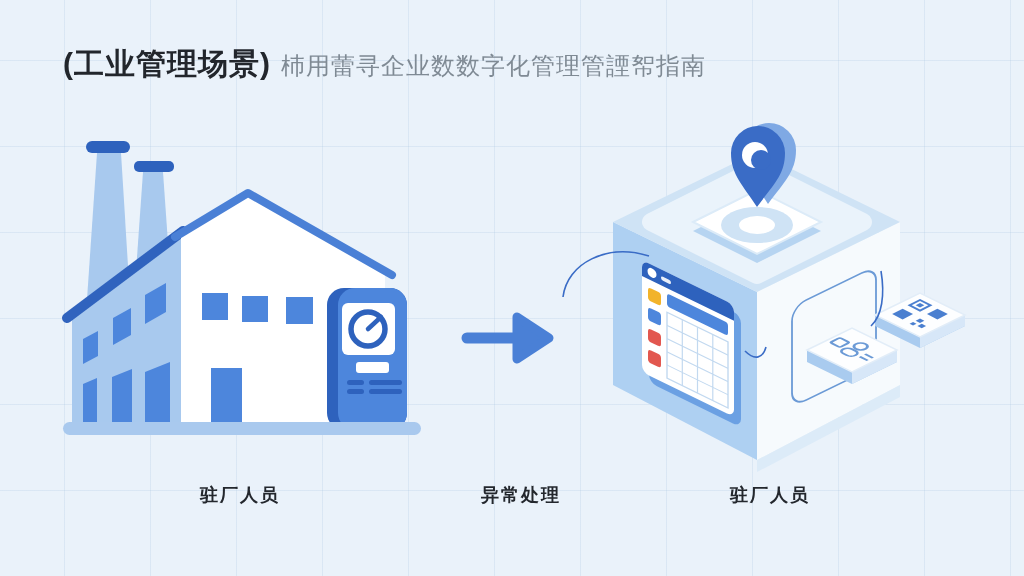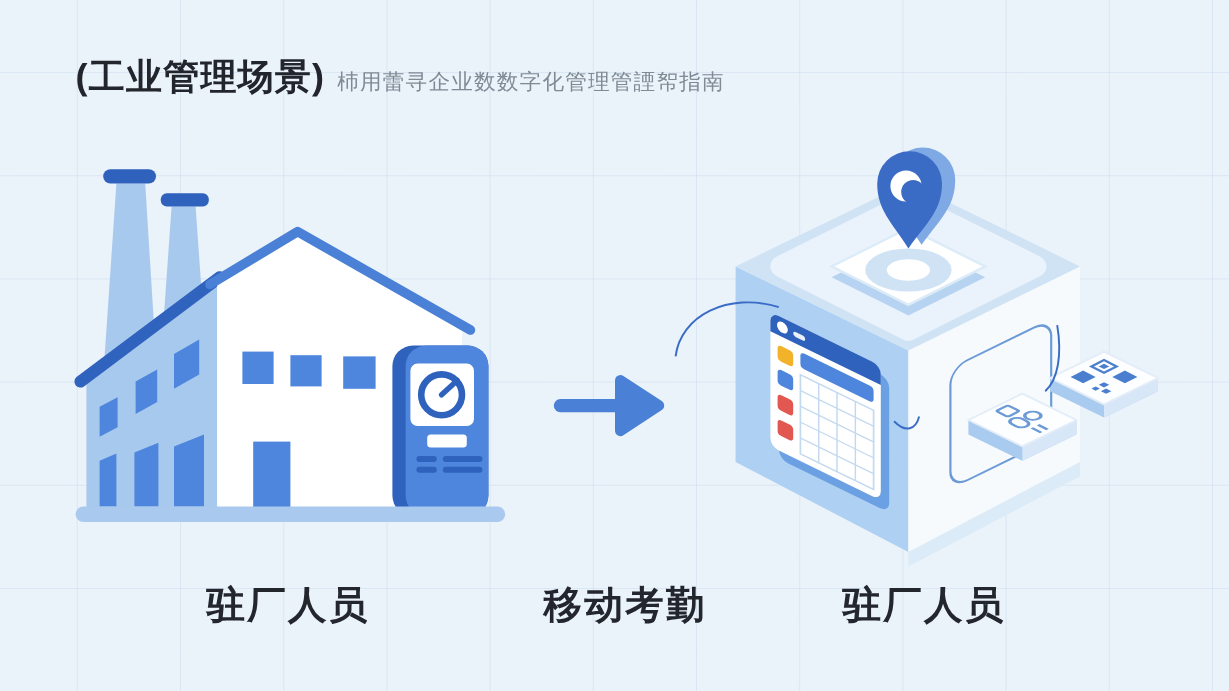--- a/index.html
+++ b/index.html
@@ -18,26 +18,26 @@
     background-position:-22px -26px;
   }
   .header{
     position:absolute;left:63px;top:44px;
     display:flex;align-items:baseline;white-space:nowrap;justify-content:center;
   }
   .title{
     font-size:30px;font-weight:700;color:#22262c;letter-spacing:1px;
   }
   .subtitle{
-    font-size:18px;font-weight:400;color:#7f8a94;margin-left:10px;letter-spacing:1px;
+    font-size:24px;font-weight:400;color:#7f8a94;margin-left:10px;letter-spacing:1px;
   }
   .fig{position:absolute;}
   .step-label{
     position:absolute;top:483px;transform:translateX(-50%);
-    font-size:32px;font-weight:700;color:#23272d;letter-spacing:2px;white-space:nowrap;
+    font-size:18px;font-weight:700;color:#23272d;letter-spacing:2px;white-space:nowrap;
   }
   .label-factory{left:240px;}
   .label-arrow{left:521px;}
   .label-cube{left:770px;}
 </style>
 </head>
 <body>
 
 <div class="canvas">
 
@@ -173,16 +173,16 @@
     </g>
 
     <g fill="none" stroke="#3a6cc6" stroke-width="1.6">
       <path d="M8,192 C12,158 52,138 94,151"></path>
       <path d="M190,246 C200,256 208,253 211,242"></path>
       <path d="M326,166 C330,190 327,211 316,221"></path>
     </g>
   </svg>
 
   <div class="step-label label-factory">驻厂人员</div>
-  <div class="step-label label-arrow">移动考勤</div>
+  <div class="step-label label-arrow">异常处理</div>
   <div class="step-label label-cube">驻厂人员</div>
 
 </div>
 
 </body></html>

